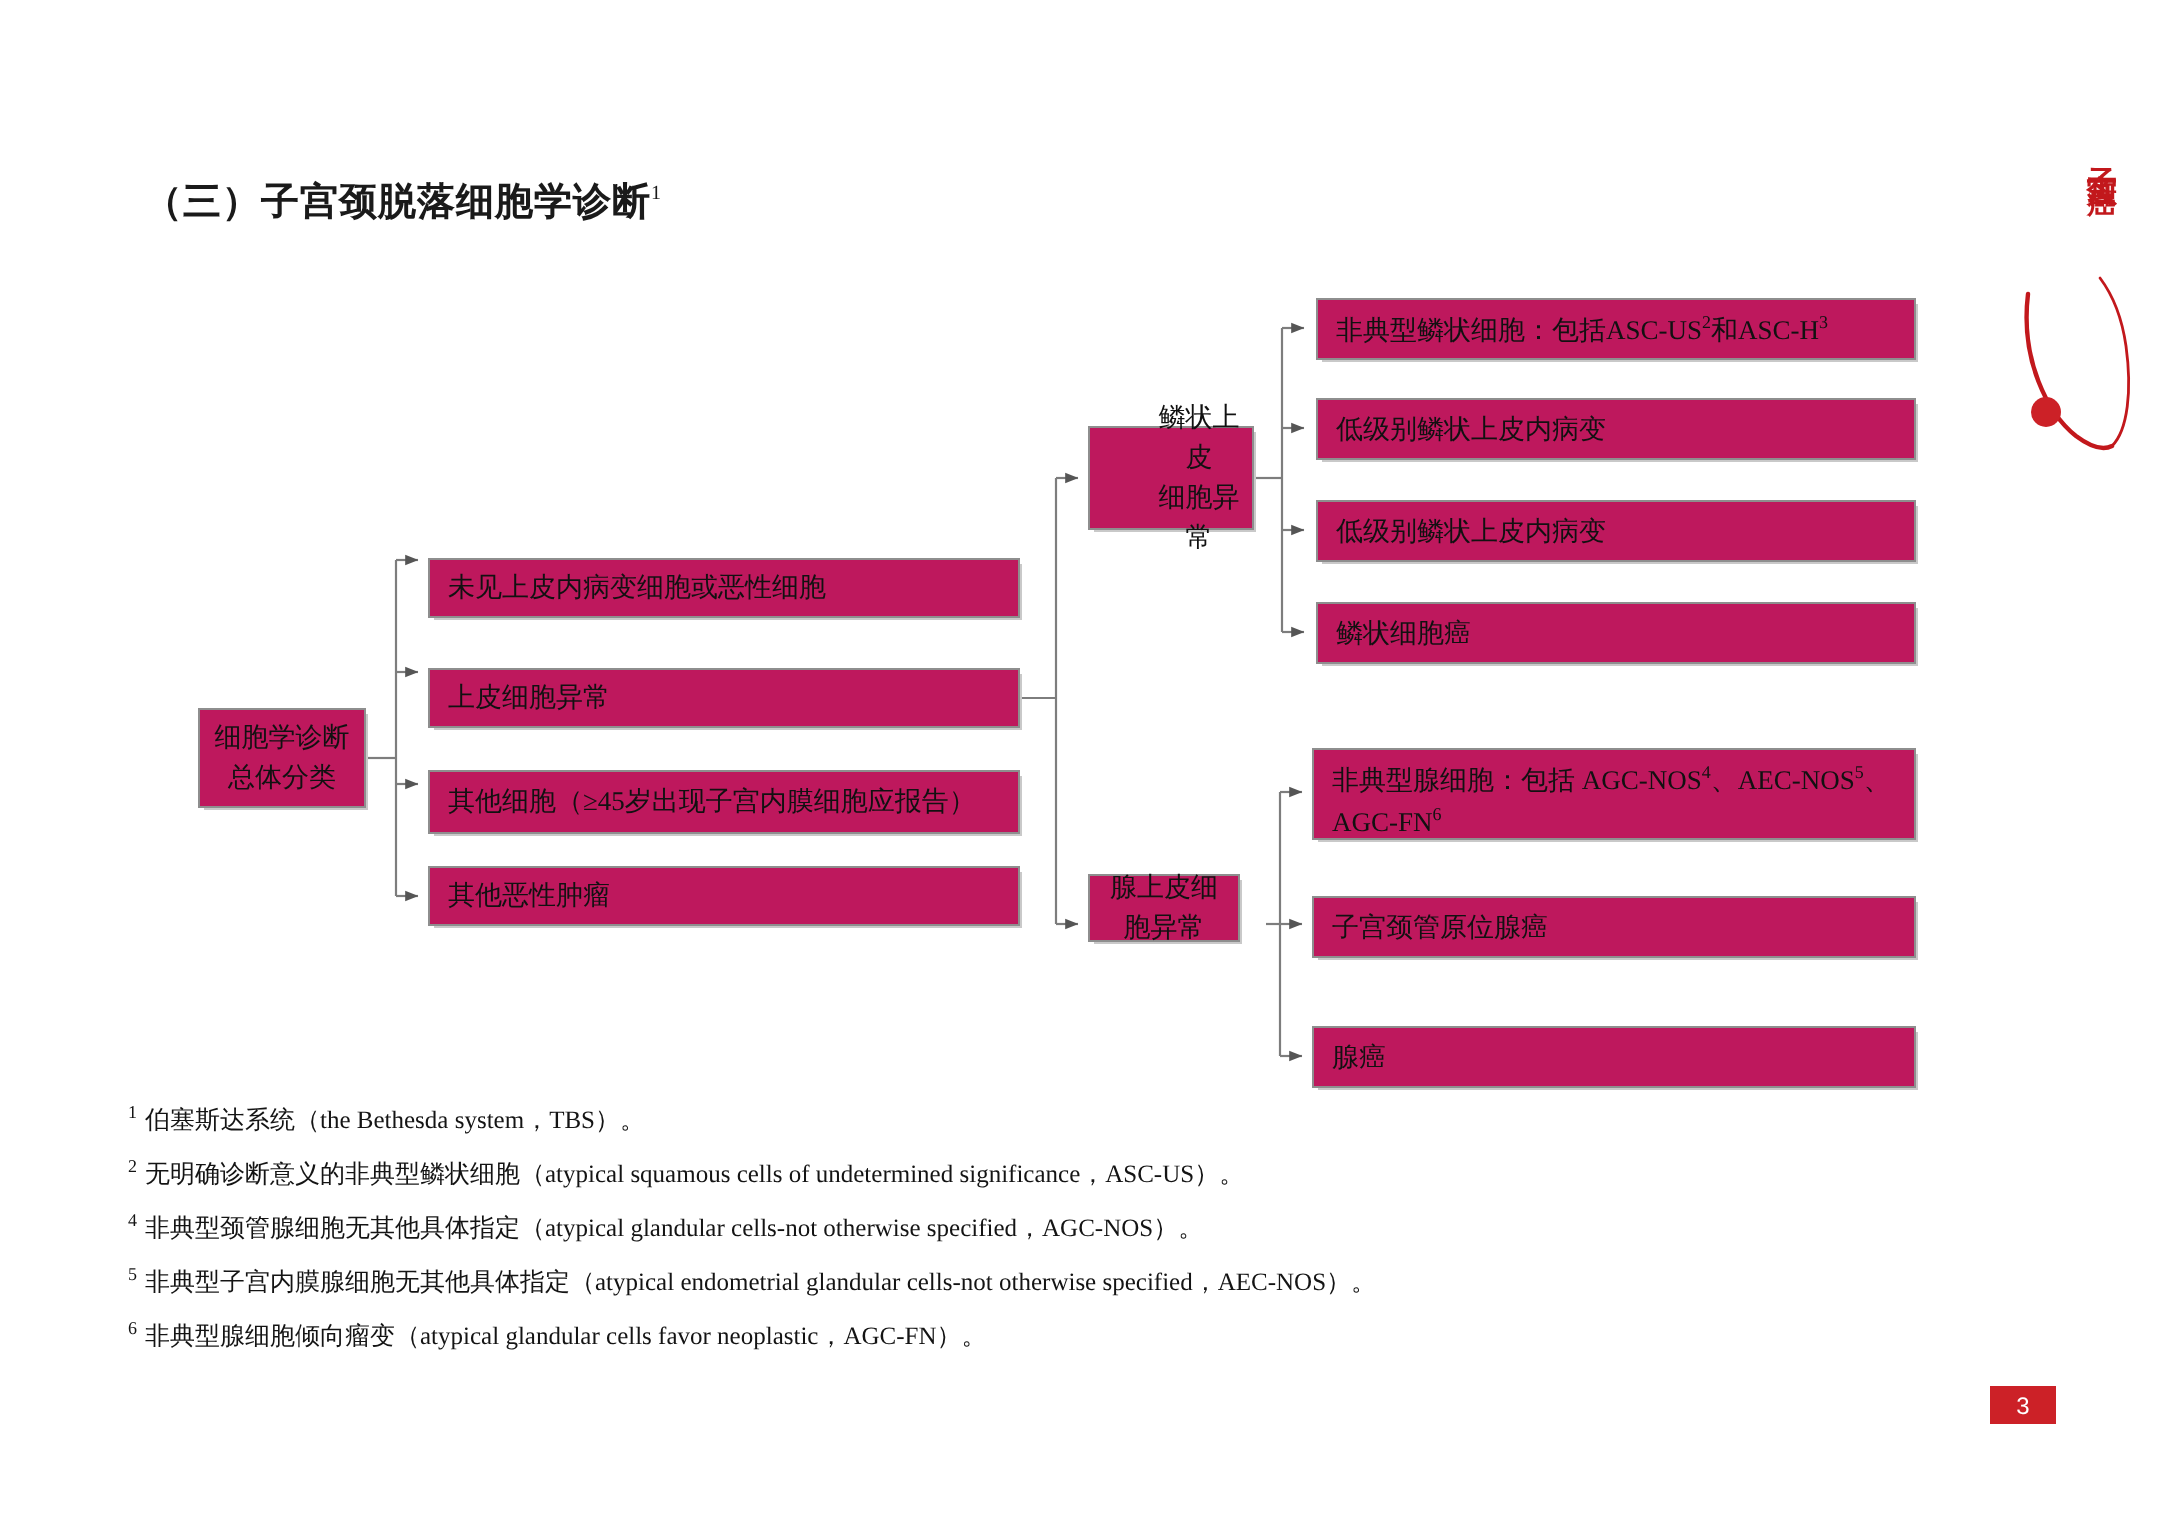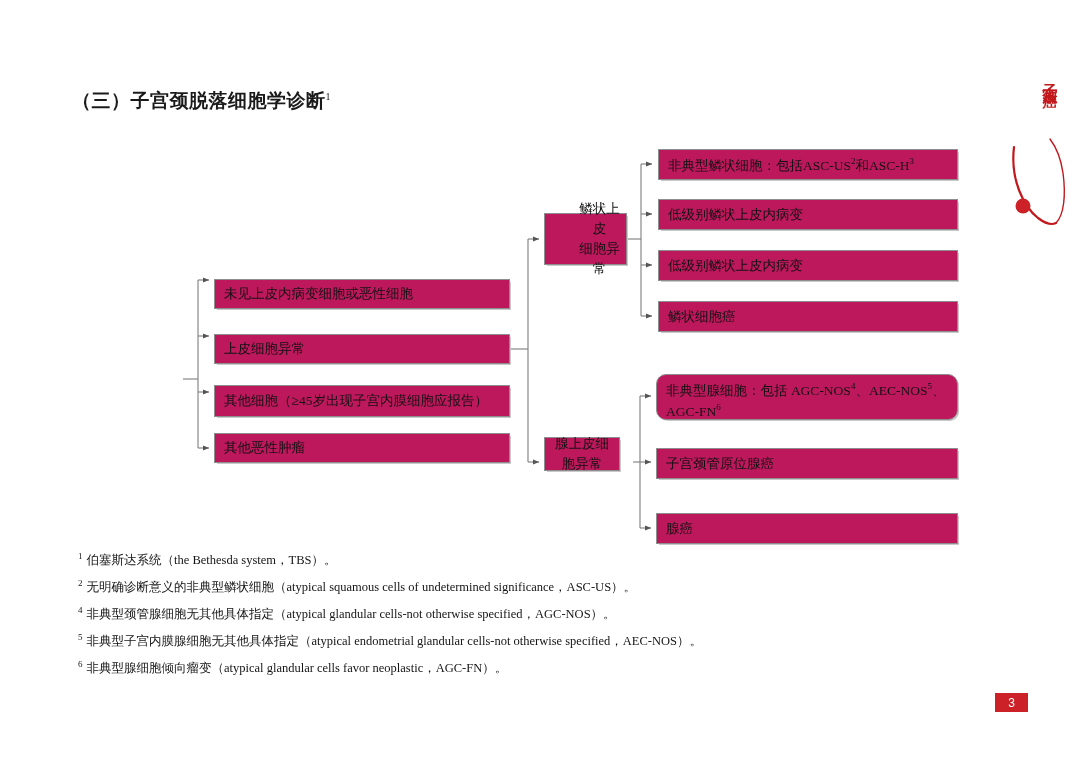--- a/index.html
+++ b/index.html
@@ -111,21 +111,21 @@
     padding: 0 4px;
   }
   .node .sup {
     font-size: 9px;
     vertical-align: super;
   }
 
   
   #footnotes {
     position: absolute;
-    left: 78px;
+    left: 64px;
     top: 552px;
     width: 940px;
   }
   .footnote {
     font-size: 12.5px;
     line-height: 1.0;
     height: 27px;
     white-space: nowrap;
     color: #141414;
   }
@@ -181,20 +181,24 @@
       <path d="M 641 316 L 652 316" marker-end="url(#arrow)"></path>
 
       <path d="M 633 462 L 640 462"></path>
       <path d="M 640 396 L 640 528"></path>
       <path d="M 640 396 L 651 396" marker-end="url(#arrow)"></path>
       <path d="M 640 462 L 651 462" marker-end="url(#arrow)"></path>
       <path d="M 640 528 L 651 528" marker-end="url(#arrow)"></path>
     </g>
   </svg>
 
+  <div class="node center-align" style="left:99px; top:354px; width:84px; height:50px; flex-direction:column; line-height:1.45;">
+    <span>细胞学诊断</span>
+    <span>总体分类</span>
+  </div>
 
   <div class="node" style="left:214px; top:279px; width:296px; height:30px;">
     <span>未见上皮内病变细胞或恶性细胞</span>
   </div>
   <div class="node" style="left:214px; top:334px; width:296px; height:30px;">
     <span>上皮细胞异常</span>
   </div>
   <div class="node" style="left:214px; top:385px; width:296px; height:32px;">
     <span>其他细胞（≥45岁出现子宫内膜细胞应报告）</span>
   </div>
@@ -217,21 +221,21 @@
   <div class="node" style="left:658px; top:199px; width:300px; height:31px;">
     <span>低级别鳞状上皮内病变</span>
   </div>
   <div class="node" style="left:658px; top:250px; width:300px; height:31px;">
     <span>低级别鳞状上皮内病变</span>
   </div>
   <div class="node" style="left:658px; top:301px; width:300px; height:31px;">
     <span>鳞状细胞癌</span>
   </div>
 
-  <div class="node" style="left:656px; top:374px; width:302px; height:46px; align-items:flex-start; padding-top:5px; line-height:1.5;border-radius:10px;">
+  <div class="node" style="left:656px; top:374px; width:302px; height:46px; align-items:flex-start; padding-top:5px; line-height:1.5;">
     <span><span>非典型腺细胞：包括 AGC-NOS</span><span class="sup">4</span><span>、AEC-NOS</span><span class="sup">5</span><span>、</span><br><span>AGC-FN</span><span class="sup">6</span></span>
   </div>
   <div class="node" style="left:656px; top:448px; width:302px; height:31px;">
     <span>子宫颈管原位腺癌</span>
   </div>
   <div class="node" style="left:656px; top:513px; width:302px; height:31px;">
     <span>腺癌</span>
   </div>
 </div>
 

